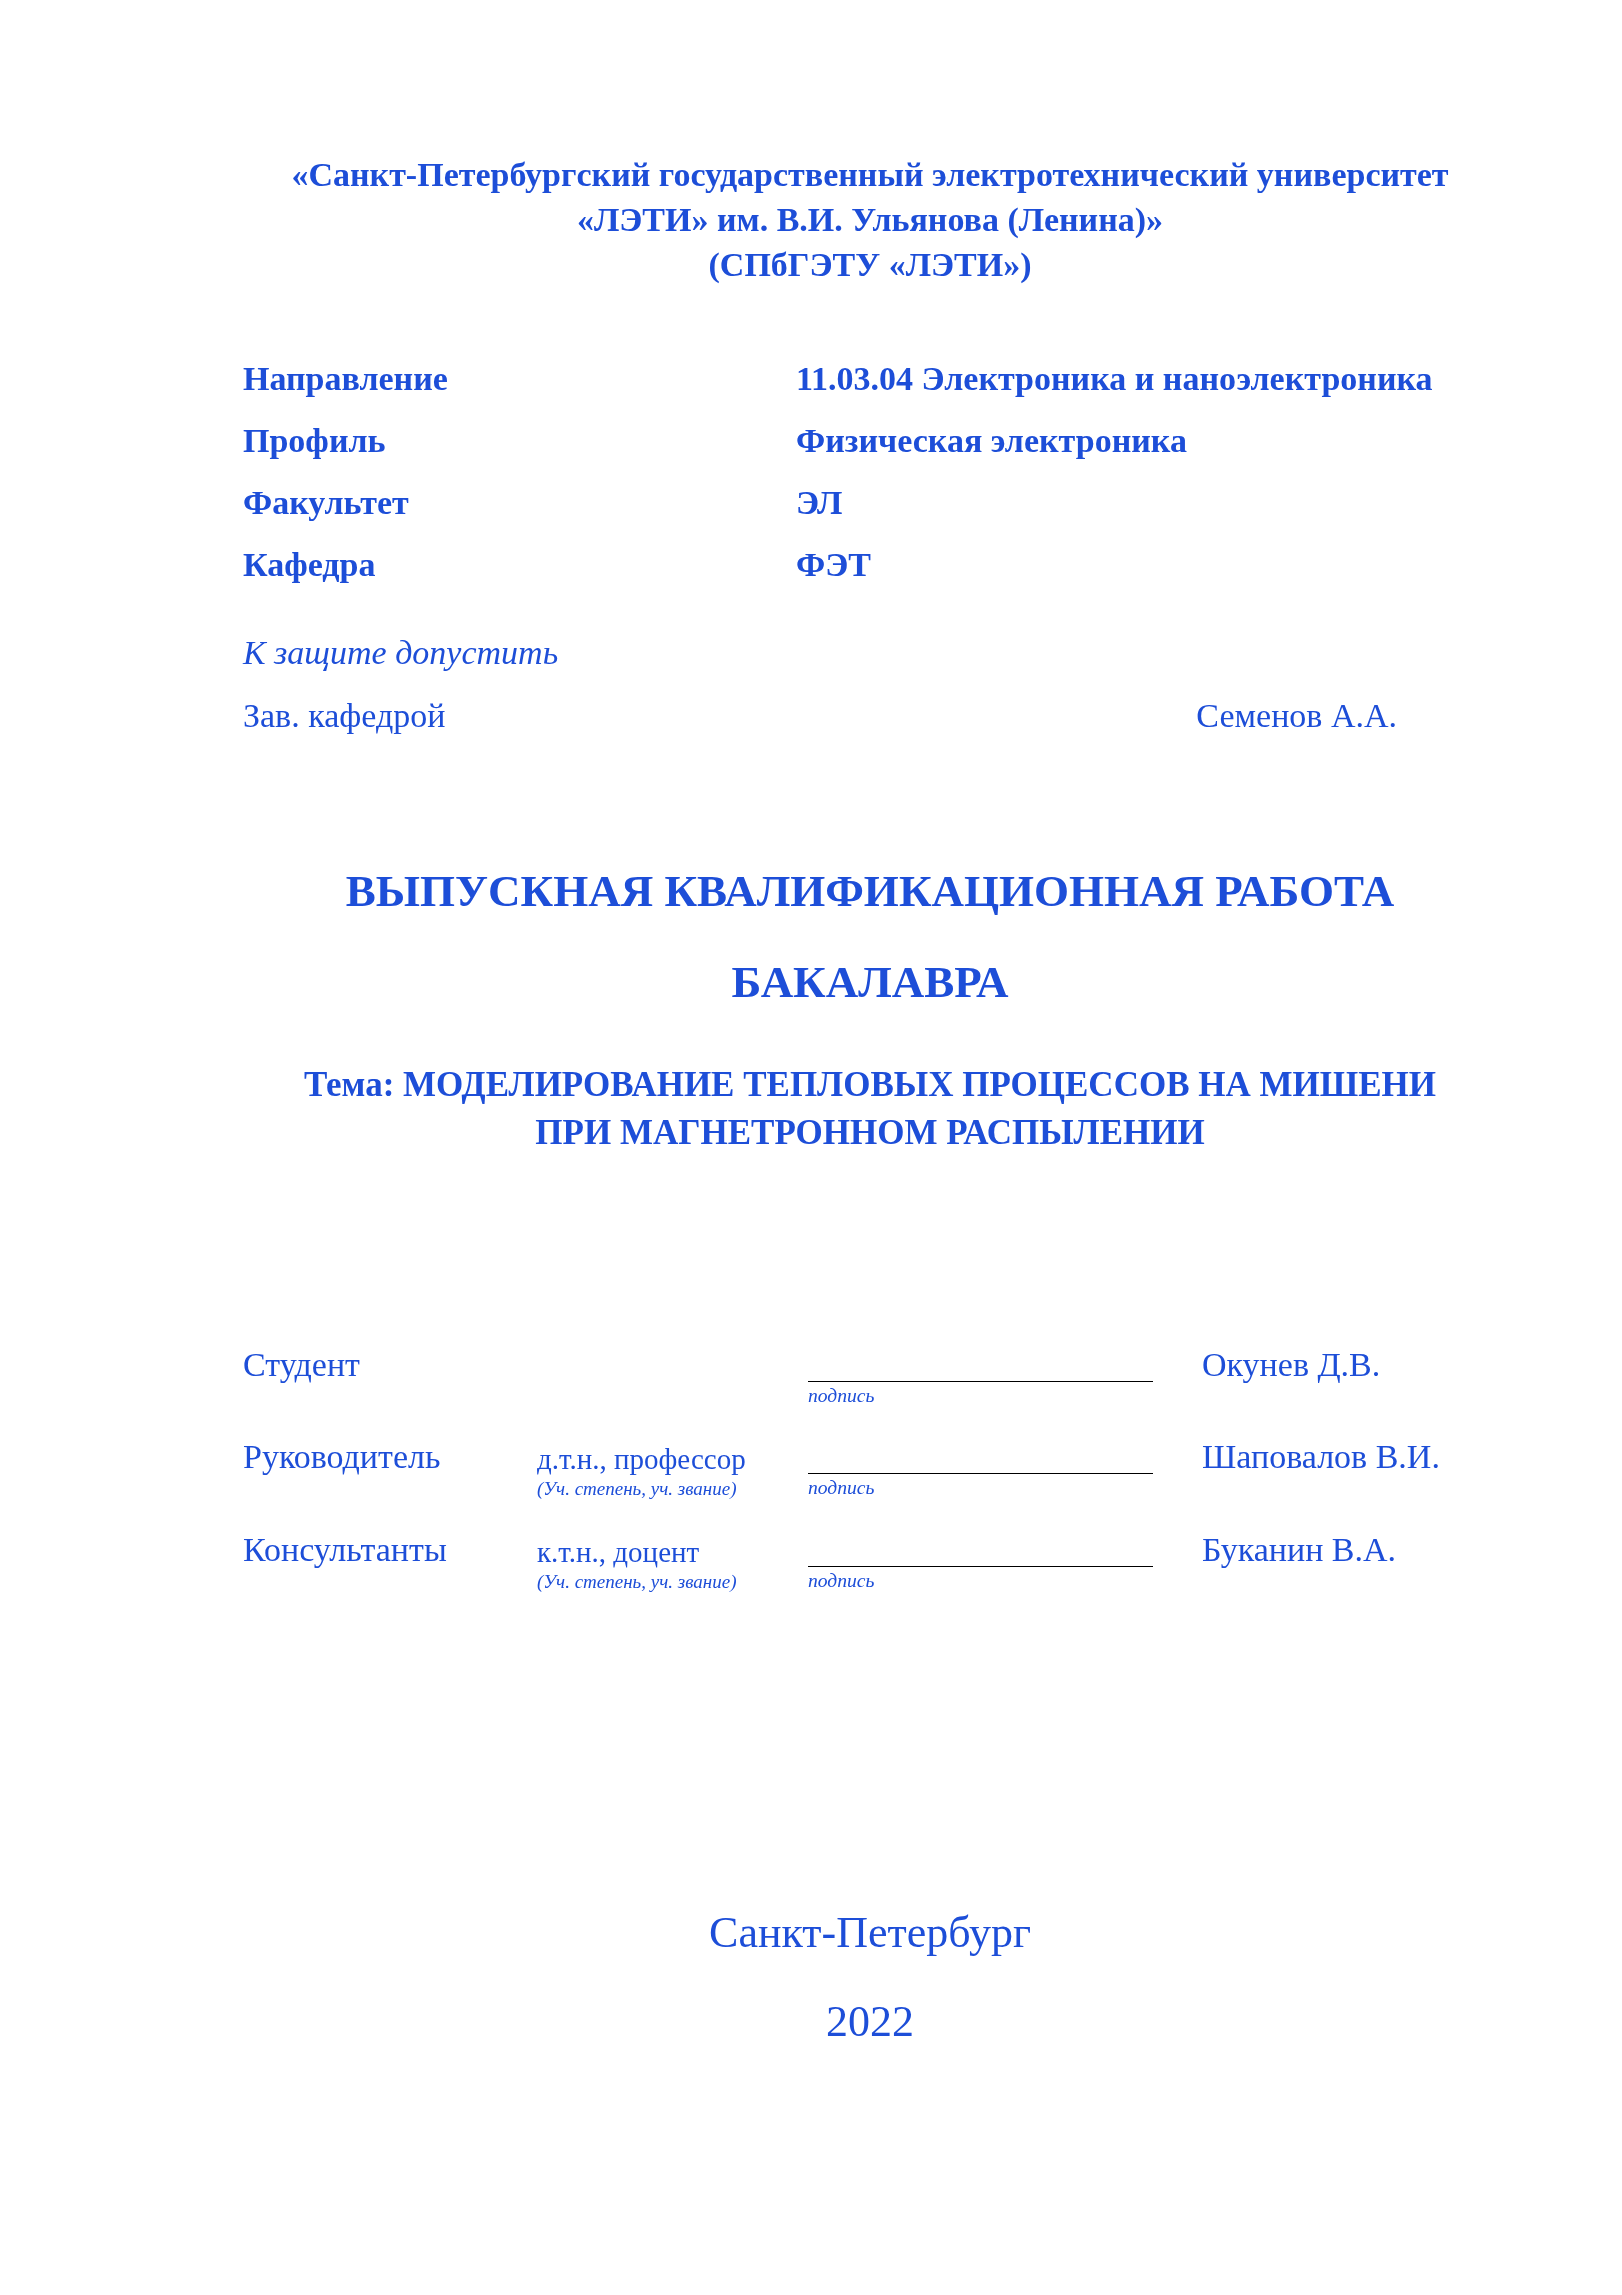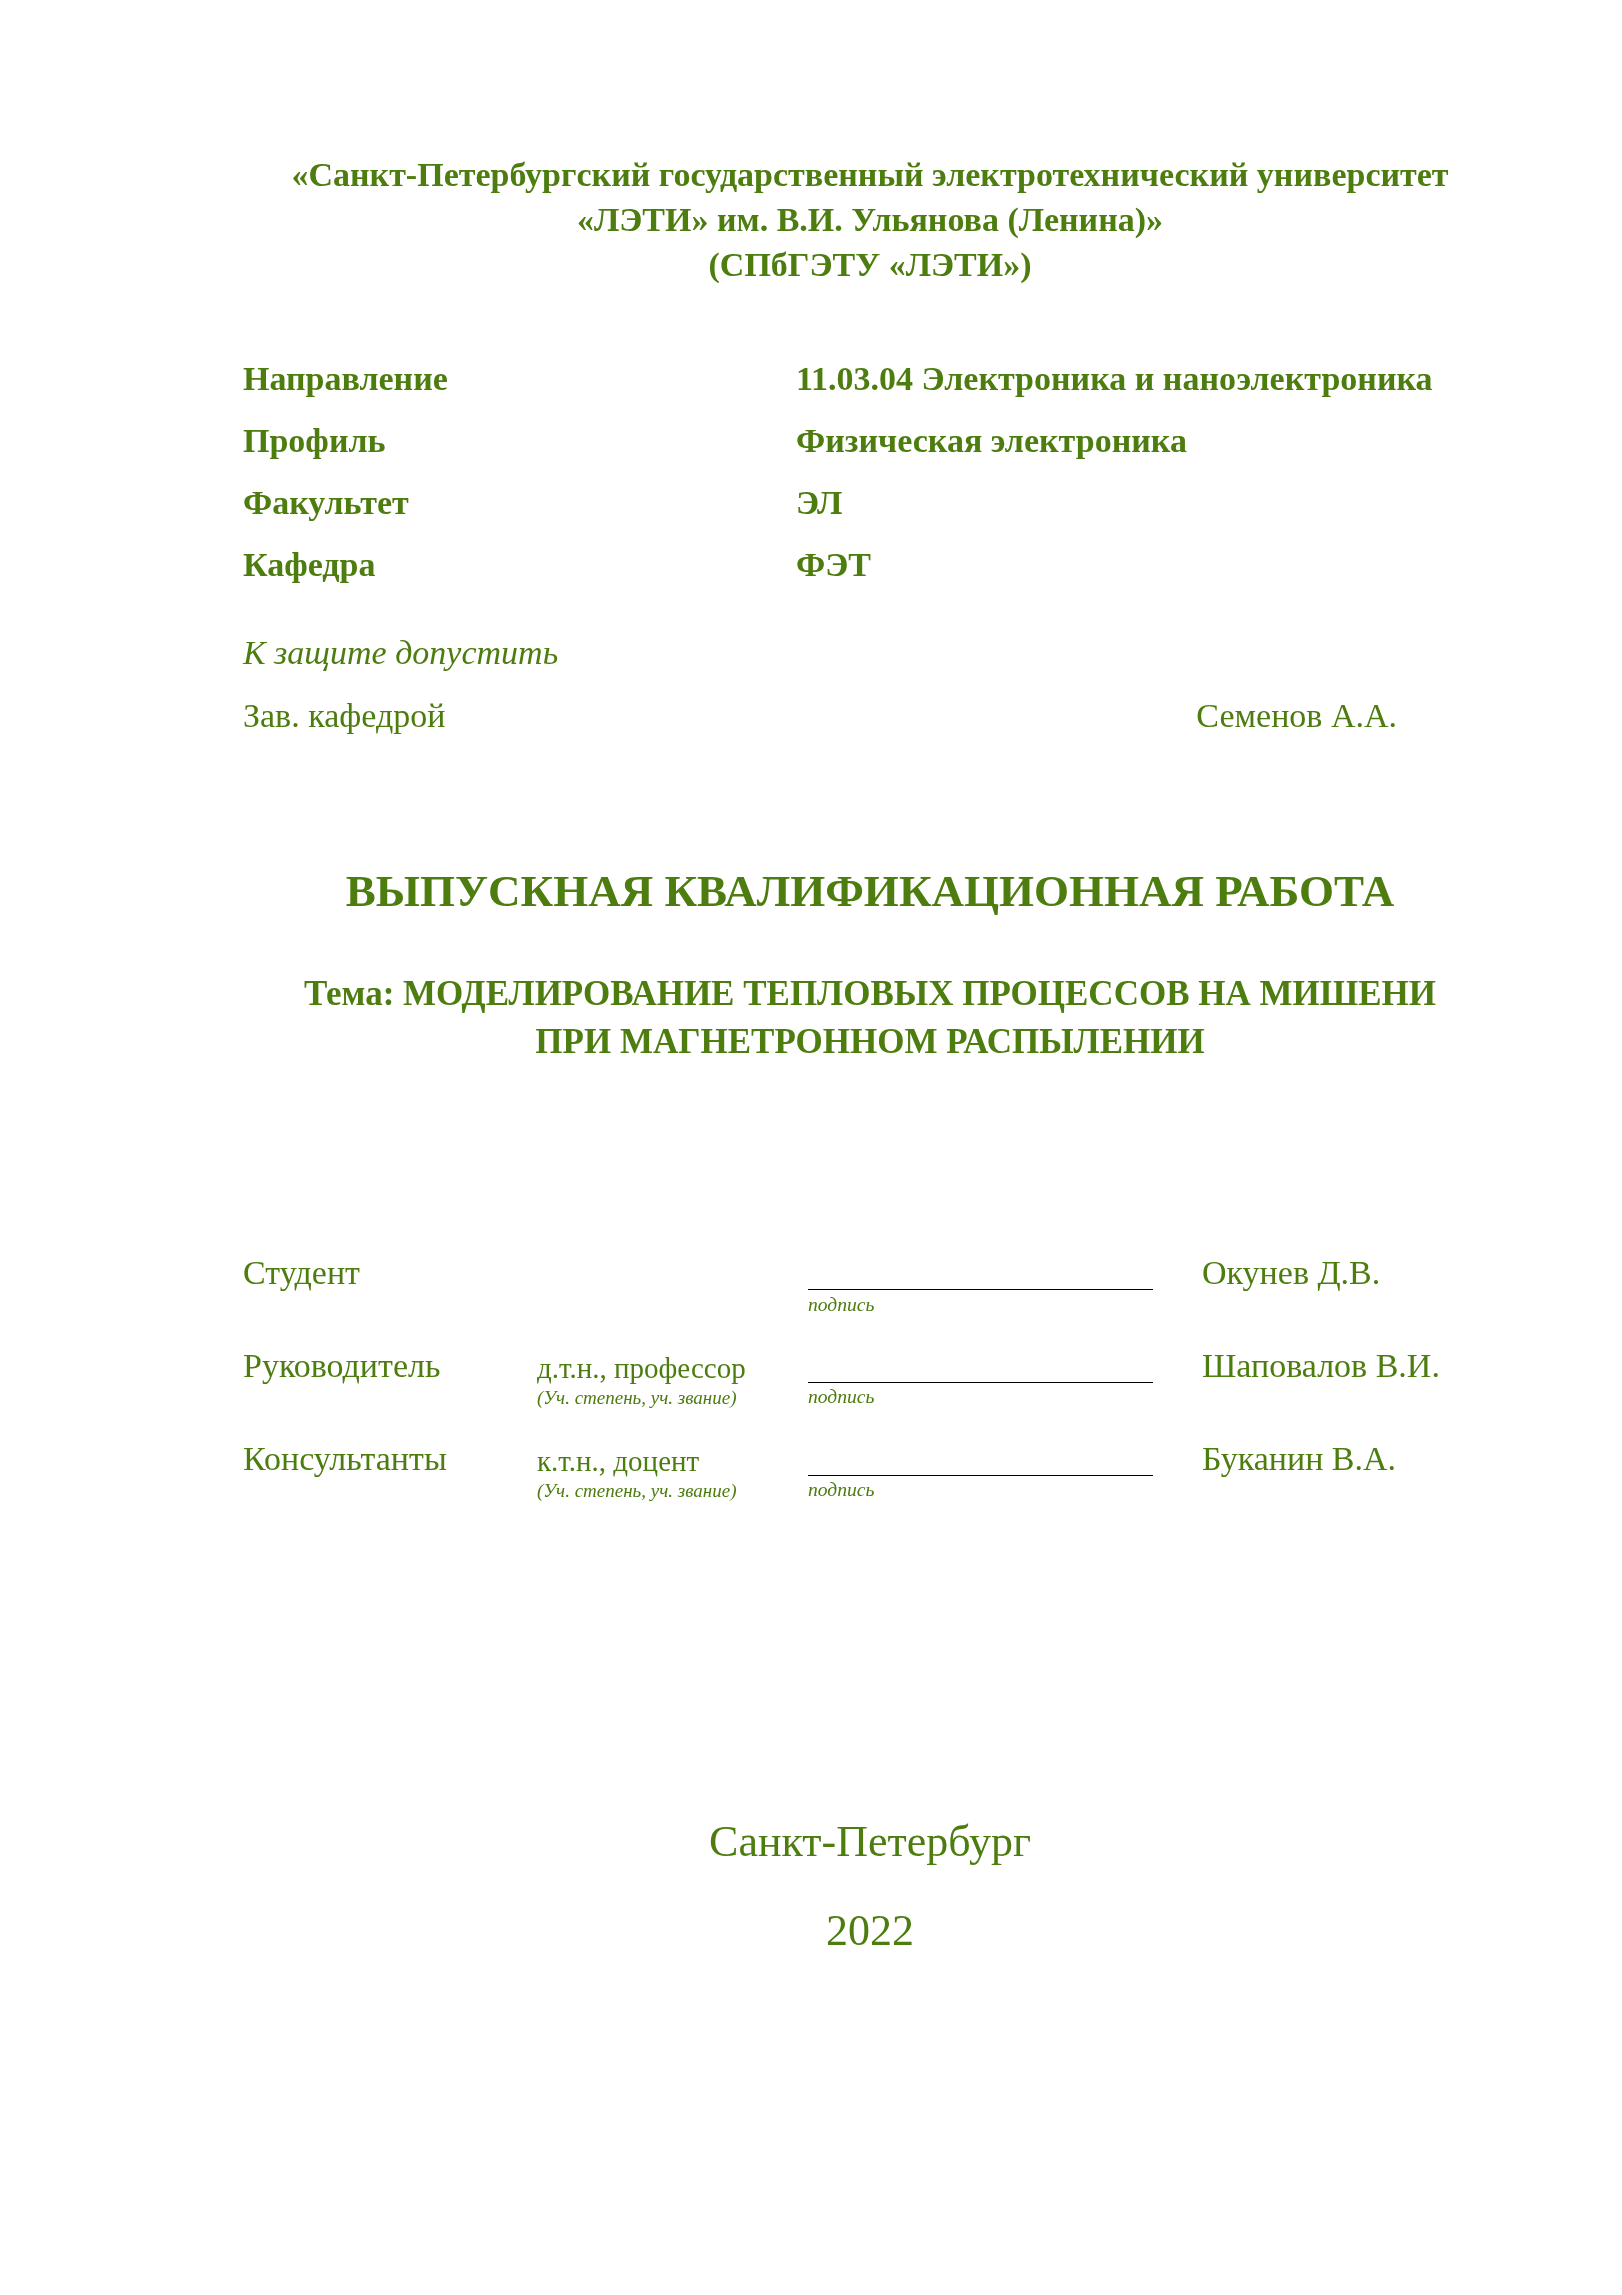--- a/index.html
+++ b/index.html
@@ -2,21 +2,21 @@
 <html style="font-size:12.6px"><head>
 <meta charset="utf-8">
 <style>
   * { margin: 0; padding: 0; box-sizing: border-box; }
   html, body { background: #ffffff; }
   .page {
     position: relative;
     width: 1623px;
     height: 2295px;
     background: #ffffff;
-    color: #4d7c0f;
+    color: #1d4ed8;
     font-family: "Liberation Serif", "DejaVu Serif", serif;
     padding: 153px 126px 0 243px;
     overflow: hidden;
   }
 
   .header {
     text-align: center;
     font-weight: bold;
     font-size: 34px;
     line-height: 1.32;
@@ -104,20 +104,21 @@
   <div class="approval">
     <div class="approval-allow">К защите допустить</div>
     <div class="approval-row">
       <div>Зав. кафедрой</div>
       <div>Семенов А.А.</div>
     </div>
   </div>
 
   <div class="main-title">
     <div class="t1">ВЫПУСКНАЯ КВАЛИФИКАЦИОННАЯ РАБОТА</div>
+    <div class="t2">БАКАЛАВРА</div>
   </div>
 
   <div class="topic">
     <div>Тема: МОДЕЛИРОВАНИЕ ТЕПЛОВЫХ ПРОЦЕССОВ НА МИШЕНИ</div>
     <div>ПРИ МАГНЕТРОННОМ РАСПЫЛЕНИИ</div>
   </div>
 
   <div class="sigs">
 
     <div class="sig-row">

